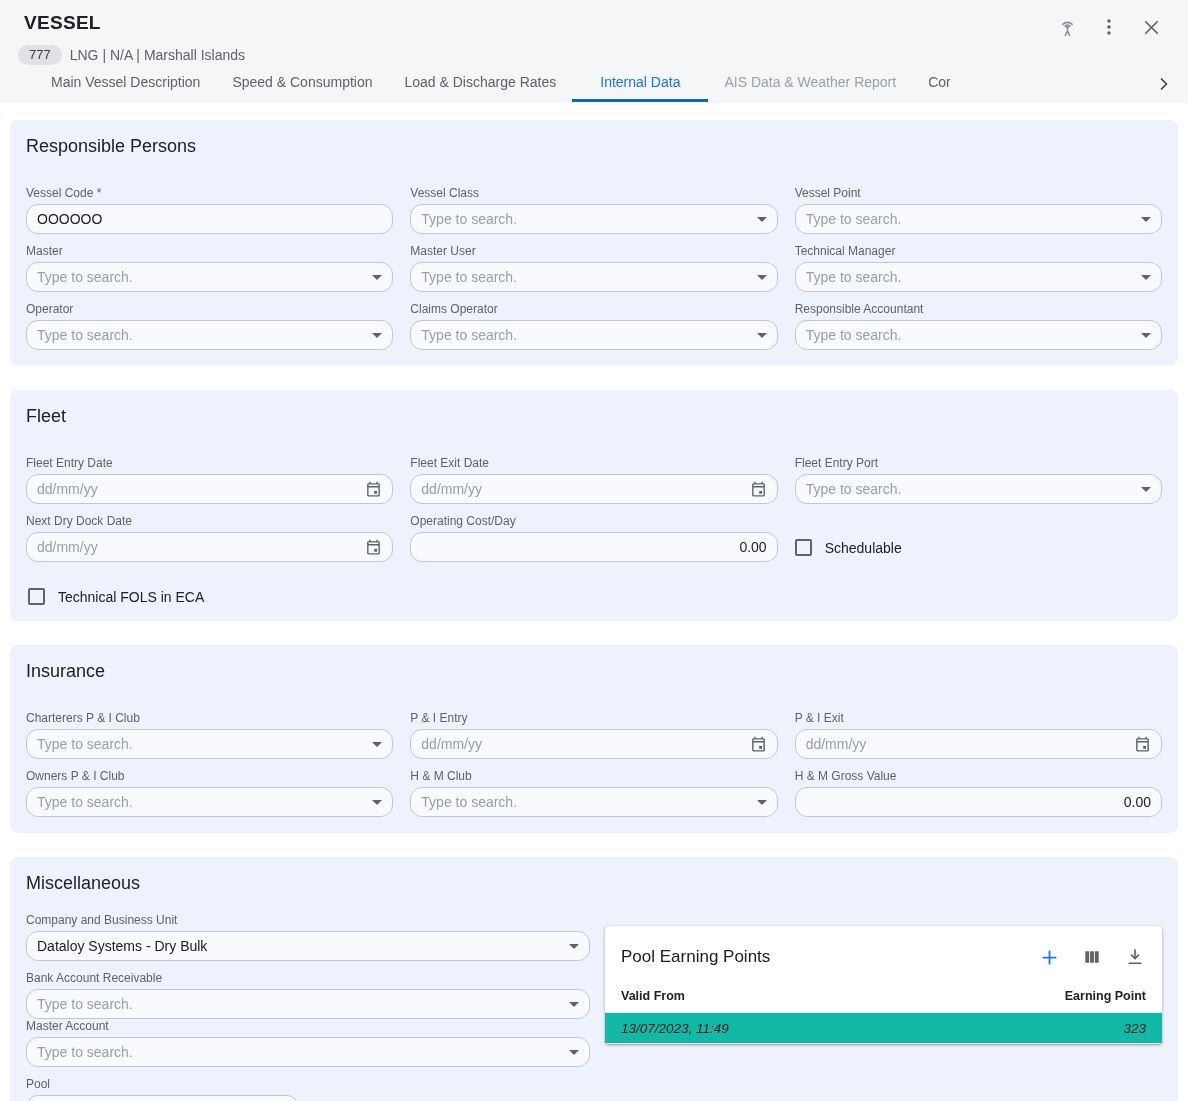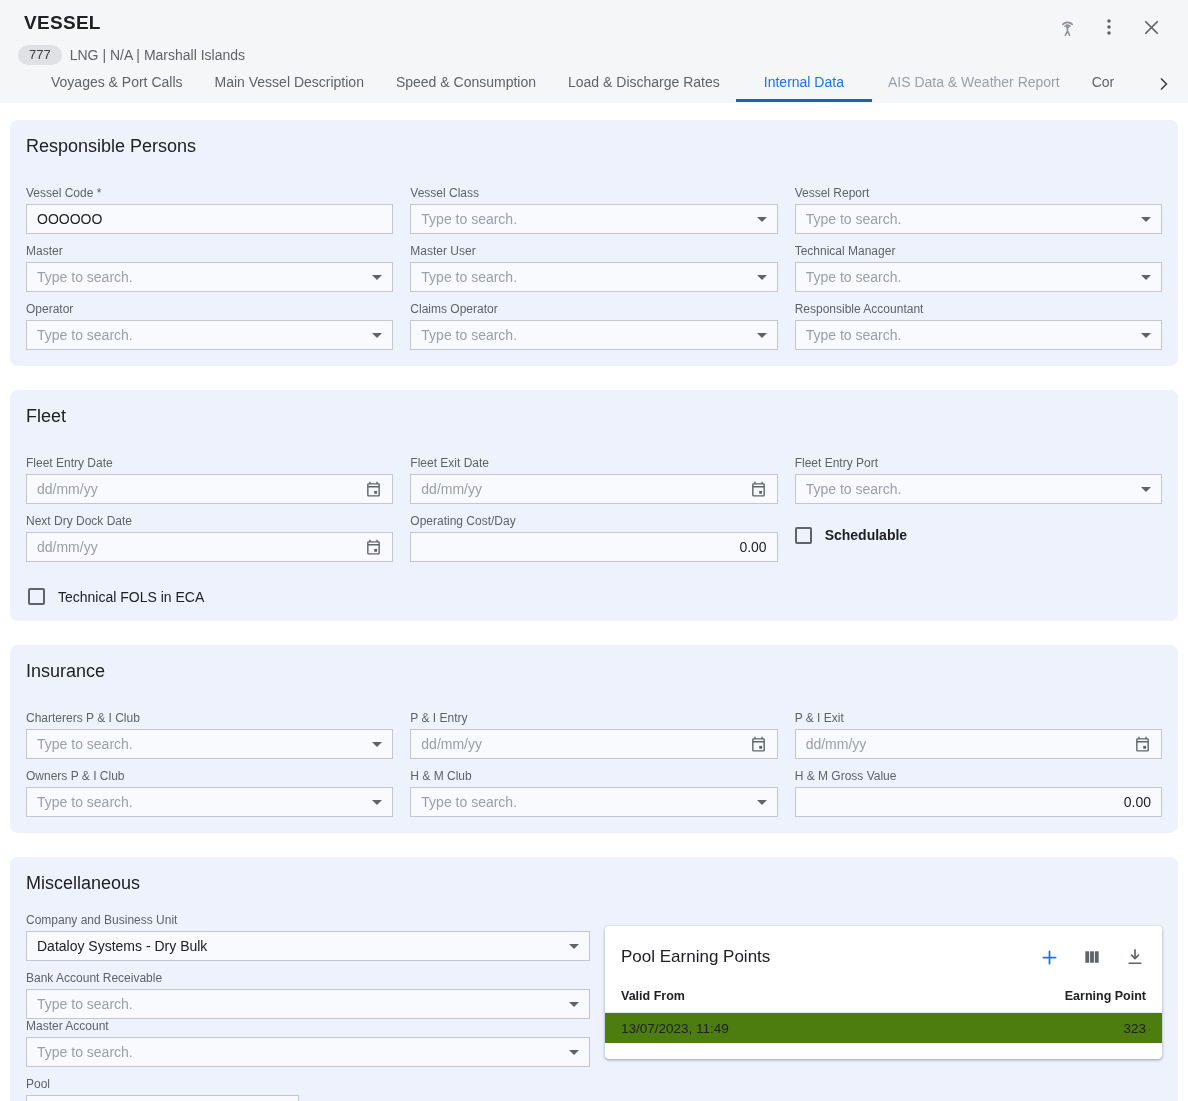--- a/index.html
+++ b/index.html
@@ -27,53 +27,53 @@
   .tabs-chevron { margin-left:auto; display:flex; align-items:center; padding-bottom:8px; cursor:pointer; }
 
   
   main { padding-top:17px; }
   .card { background:#edf2fc; border-radius:8px; margin:0 10px 24px 10px; padding:14px 16px 16px 16px; }
   .card h2 { font-size:18px; font-weight:400; color:#202124; line-height:24px; margin-bottom:18px; }
   .grid3 { display:grid; grid-template-columns:1fr 1fr 1fr; column-gap:17px; row-gap:10px;margin-top:28px; }
 
   .flabel { font-size:12px; color:#5f6368; line-height:14px; margin-bottom:4px; white-space:nowrap; }
   .control { position:relative; height:30px; background:rgba(255,255,255,.62);
-    border:1px solid #c3c7cd; border-radius:0; display:flex; align-items:center; padding:0 10px; }
+    border:1px solid #c3c7cd; border-radius:12px; display:flex; align-items:center; padding:0 10px; }
   .control input { border:0; outline:0; background:transparent; width:100%; font-size:14px;
     color:#202124; font-family:inherit; }
   .control input::placeholder { color:#9aa0a6; opacity:1; }
   .control input.num { text-align:right; }
   .caret { width:0; height:0; border-left:5px solid transparent; border-right:5px solid transparent;
     border-top:5px solid #5f6368; margin-left:8px; flex:none; cursor:pointer; }
   .cal { flex:none; margin-left:8px; color:#5f6368; display:flex; cursor:pointer; }
 
   .chkrow { display:flex; align-items:center; gap:13px; cursor:pointer; }
   .chkbox { width:17px; height:17px; border:2px solid #5f6368; border-radius:2px; background:transparent; flex:none; }
   .chklabel { font-size:14px; color:#202124; }
-  .cell-center { display:flex; align-items:center; padding-bottom:6px;font-weight:bold; }
+  .cell-center { display:flex; align-items:flex-end; padding-bottom:6px; }
   .fols { margin-top:26px; margin-left:2px; }
 
   
   .misc-row { display:flex; gap:15px; align-items:flex-start; }
   .misc-left { width:564px; flex:none; display:flex; flex-direction:column; gap:10px; }
   .misc-two { display:grid; grid-template-columns:1fr; column-gap:17px; }
   .misc-pool { width:273px; }
 
   
   .pool-card { flex:1; margin-top:13px; background:#fff; border-radius:4px;
-    box-shadow:0 1px 2px rgba(60,64,67,.3), 0 1px 3px 1px rgba(60,64,67,.15); padding-bottom:16px; }
+    box-shadow:0 1px 2px rgba(60,64,67,.3), 0 1px 3px 1px rgba(60,64,67,.15); padding-bottom:1px; }
   .pool-head { display:flex; align-items:center; padding:20px 16px 12px 16px; }
   .pool-title { font-size:17px; color:#202124; }
   .pool-actions { margin-left:auto; display:flex; align-items:center; gap:21px; }
   .picon { width:22px; height:22px; display:flex; align-items:center; justify-content:center; cursor:pointer; }
   .ptable-head { display:flex; align-items:center; height:32px; padding:0 16px;
     font-size:12.5px; font-weight:700; color:#202124; }
   .ptable-row { display:flex; align-items:center; height:31px; padding:0 16px;
     font-size:13.5px; color:#202124; border-top:1px solid #e4e6e9; cursor:pointer; }
-  .ptable-row.selected { background:#4d7c0f; }
+  .ptable-row.selected { background:#14b8a6;font-style:italic; }
   .col-right { margin-left:auto; text-align:right; }
   .linkblue { color:#3d95d6; }
 </style>
 </head>
 <body>
 
 <div class="app">
 
   <header class="hdr">
     <div class="hdr-top">
@@ -99,21 +99,20 @@
             <path d="M6 6l12 12M18 6L6 18"></path>
           </svg>
         </span>
       </div>
     </div>
     <div class="hdr-sub">
       <span class="badge">777</span>
       <span class="subtitle">LNG | N/A | Marshall Islands</span>
     </div>
     <nav class="tabs">
-      <div class="tab">Voyages &amp; Port Calls</div>
       <div class="tab">Main Vessel Description</div>
       <div class="tab">Speed &amp; Consumption</div>
       <div class="tab">Load &amp; Discharge Rates</div>
       <div class="tab active">Internal Data</div>
       <div class="tab muted">AIS Data &amp; Weather Report</div>
       <div class="tab truncated">Cor</div>
       <span class="tabs-chevron">
         <svg viewBox="0 0 24 24" width="20" height="20" fill="none" stroke="#3c4043" stroke-width="2" stroke-linecap="round" stroke-linejoin="round">
           <path d="M9 6l6 6-6 6"></path>
         </svg>
@@ -133,21 +132,21 @@
           </div>
         </div>
         <div class="field">
           <div class="flabel">Vessel Class</div>
           <div class="control">
             <input placeholder="Type to search." style="">
             <span class="caret"></span>
           </div>
         </div>
         <div class="field">
-          <div class="flabel">Vessel Report</div>
+          <div class="flabel">Vessel Point</div>
           <div class="control">
             <input placeholder="Type to search." style="">
             <span class="caret"></span>
           </div>
         </div>
 
         <div class="field">
           <div class="flabel">Master</div>
           <div class="control">
             <input placeholder="Type to search." style="">

